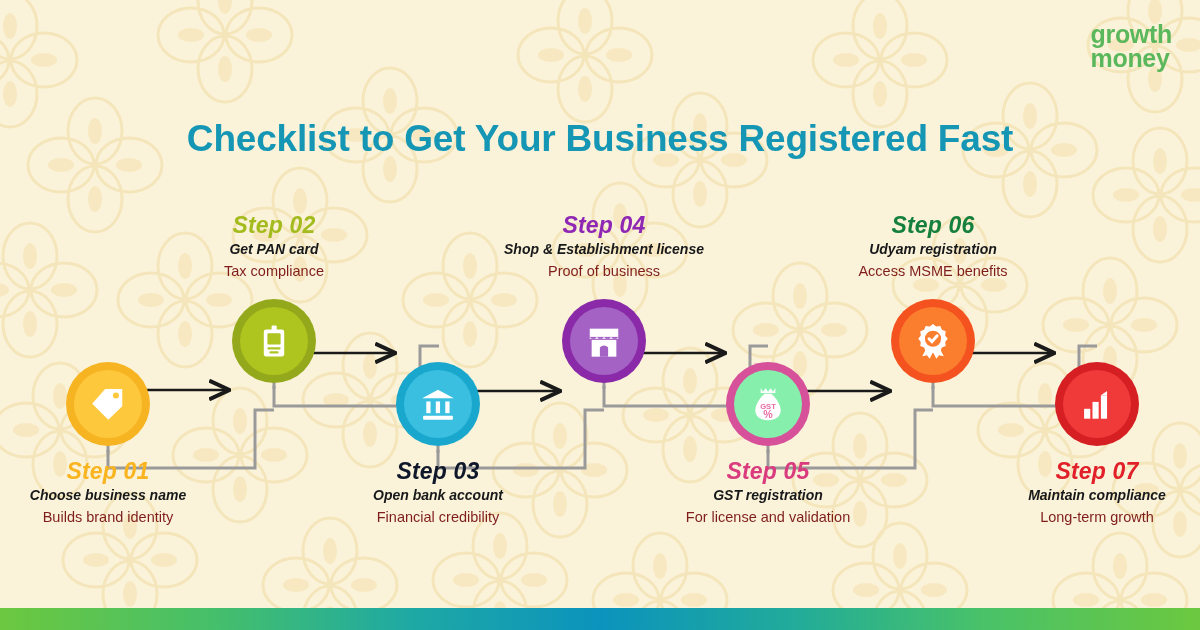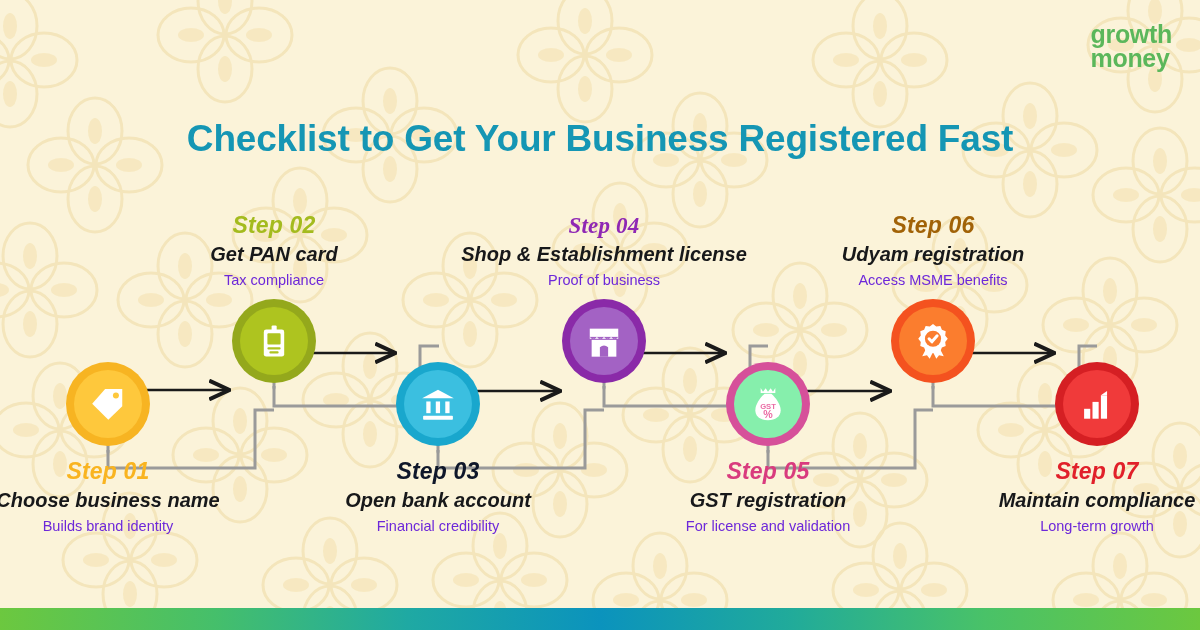--- a/index.html
+++ b/index.html
@@ -44,26 +44,26 @@
     border-radius:50%;display:flex;align-items:center;justify-content:center;
   }
   .label{
     position:absolute;text-align:center;width:340px;z-index:4;
   }
   .step-no{
     font-size:23px;font-weight:bold;font-style:italic;letter-spacing:0.2px;
     line-height:1.18;
   }
   .step-title{
-    font-size:20px;font-weight:bold;font-style:italic;color:#17181a;
+    font-size:14px;font-weight:bold;font-style:italic;color:#17181a;
     line-height:1.5;
     text-align:center;
   }
   .step-sub{
-    font-size:14.5px;color:#6d28d9;line-height:1.6;
+    font-size:14.5px;color:#7f1d1d;line-height:1.6;
   }
 
   
   #bottom-bar{
     position:absolute;left:0;bottom:0;width:1200px;height:22px;z-index:7;
     background:linear-gradient(to right,#6cc83f 0%,#45bf6b 18%,#1fa9a3 34%,#0b93bd 50%,#21ab9a 66%,#49c268 82%,#6cc83f 100%);
   }
 </style>
 </head>
 <body>
@@ -213,21 +213,21 @@
         <svg width="38" height="38" viewBox="0 0 24 24">
           <path d="M3 4.2 L21 4.2 L21 9.4 L3 9.4 Z" fill="#ffffff"></path>
           <path d="M3 9.4 q2.25 2.6 4.5 0 q2.25 2.6 4.5 0 q2.25 2.6 4.5 0 q2.25 2.6 4.5 0 L21 10.6 L3 10.6 Z" fill="#ffffff"></path>
           <rect x="4.2" y="11.3" width="15.6" height="10.6" fill="#ffffff"></rect>
           <path d="M9.4 21.9 L9.4 16 q2.6 -2.4 5.2 0 L14.6 21.9 Z" fill="#a362c4"></path>
         </svg>
       </div>
     </div>
   </div>
   <div class="label" style="left:434px;top:212px;">
-    <div class="step-no" style="color:#8f27b4;font-family:Liberation Serif, serif;">Step 04</div>
+    <div class="step-no" style="color:#8f27b4;">Step 04</div>
     <div class="step-title">Shop &amp; Establishment license</div>
     <div class="step-sub">Proof of business</div>
   </div>
 
   <div class="node" style="left:726px;top:362px;">
     <div class="circ" style="width:84px;height:84px;background:#d6509a;">
       <div class="inner" style="width:68px;height:68px;background:#86efac;justify-content:center;">
         <svg width="40" height="40" viewBox="0 0 24 24">
           <path d="M7.6 2.4 L9 4.6 L10.6 2.6 L12 4.6 L13.6 2.6 L15 4.6 L16.4 2.4 L16.4 5.4 L7.6 5.4 Z" fill="#ffffff"></path>
           <path d="M10 5.8 L14 5.8 C16.6 8.2 19.6 12 19.6 15.8 C19.6 19.6 16.4 21.8 12 21.8 C7.6 21.8 4.4 19.6 4.4 15.8 C4.4 12 7.4 8.2 10 5.8 Z" fill="#ffffff"></path>
@@ -250,21 +250,21 @@
           <path d="M8.3 15.6 L5.2 21.6 L8.2 21 L9.9 23.2 L12.4 18.2 Z" fill="#ffffff"></path>
           <path d="M15.7 15.6 L18.8 21.6 L15.8 21 L14.1 23.2 L11.6 18.2 Z" fill="#ffffff"></path>
           <path d="M12 1.2 l2.05 1.62 2.6 -0.33 0.95 2.44 2.43 0.96 -0.33 2.6 1.62 2.05 -1.62 2.05 0.33 2.6 -2.43 0.96 -0.95 2.44 -2.6 -0.33 L12 19.9 l-2.05 -1.62 -2.6 0.33 -0.95 -2.44 -2.43 -0.96 0.33 -2.6 L2.68 10.55 4.3 8.5 3.97 5.9 6.4 4.94 7.35 2.5 9.95 2.83 Z" fill="#ffffff"></path>
           <circle cx="12" cy="10.55" r="5.1" fill="#fb7d2e"></circle>
           <path d="M9.5 10.6 L11.3 12.5 L14.6 8.7" fill="none" stroke="#ffffff" stroke-width="1.9" stroke-linecap="round" stroke-linejoin="round"></path>
         </svg>
       </div>
     </div>
   </div>
   <div class="label" style="left:763px;top:212px;">
-    <div class="step-no" style="color:#a16207;">Step 06</div>
+    <div class="step-no" style="color:#15803d;">Step 06</div>
     <div class="step-title">Udyam registration</div>
     <div class="step-sub">Access MSME benefits</div>
   </div>
 
   <div class="node" style="left:1055px;top:362px;">
     <div class="circ" style="width:84px;height:84px;background:#d51f23;">
       <div class="inner" style="width:68px;height:68px;background:#f03a3a;">
         <svg width="36" height="36" viewBox="0 0 24 24">
           <rect x="3.4" y="15.2" width="4.1" height="6.6" fill="#ffffff"></rect>
           <rect x="9.0" y="10.6" width="4.1" height="11.2" fill="#ffffff"></rect>

